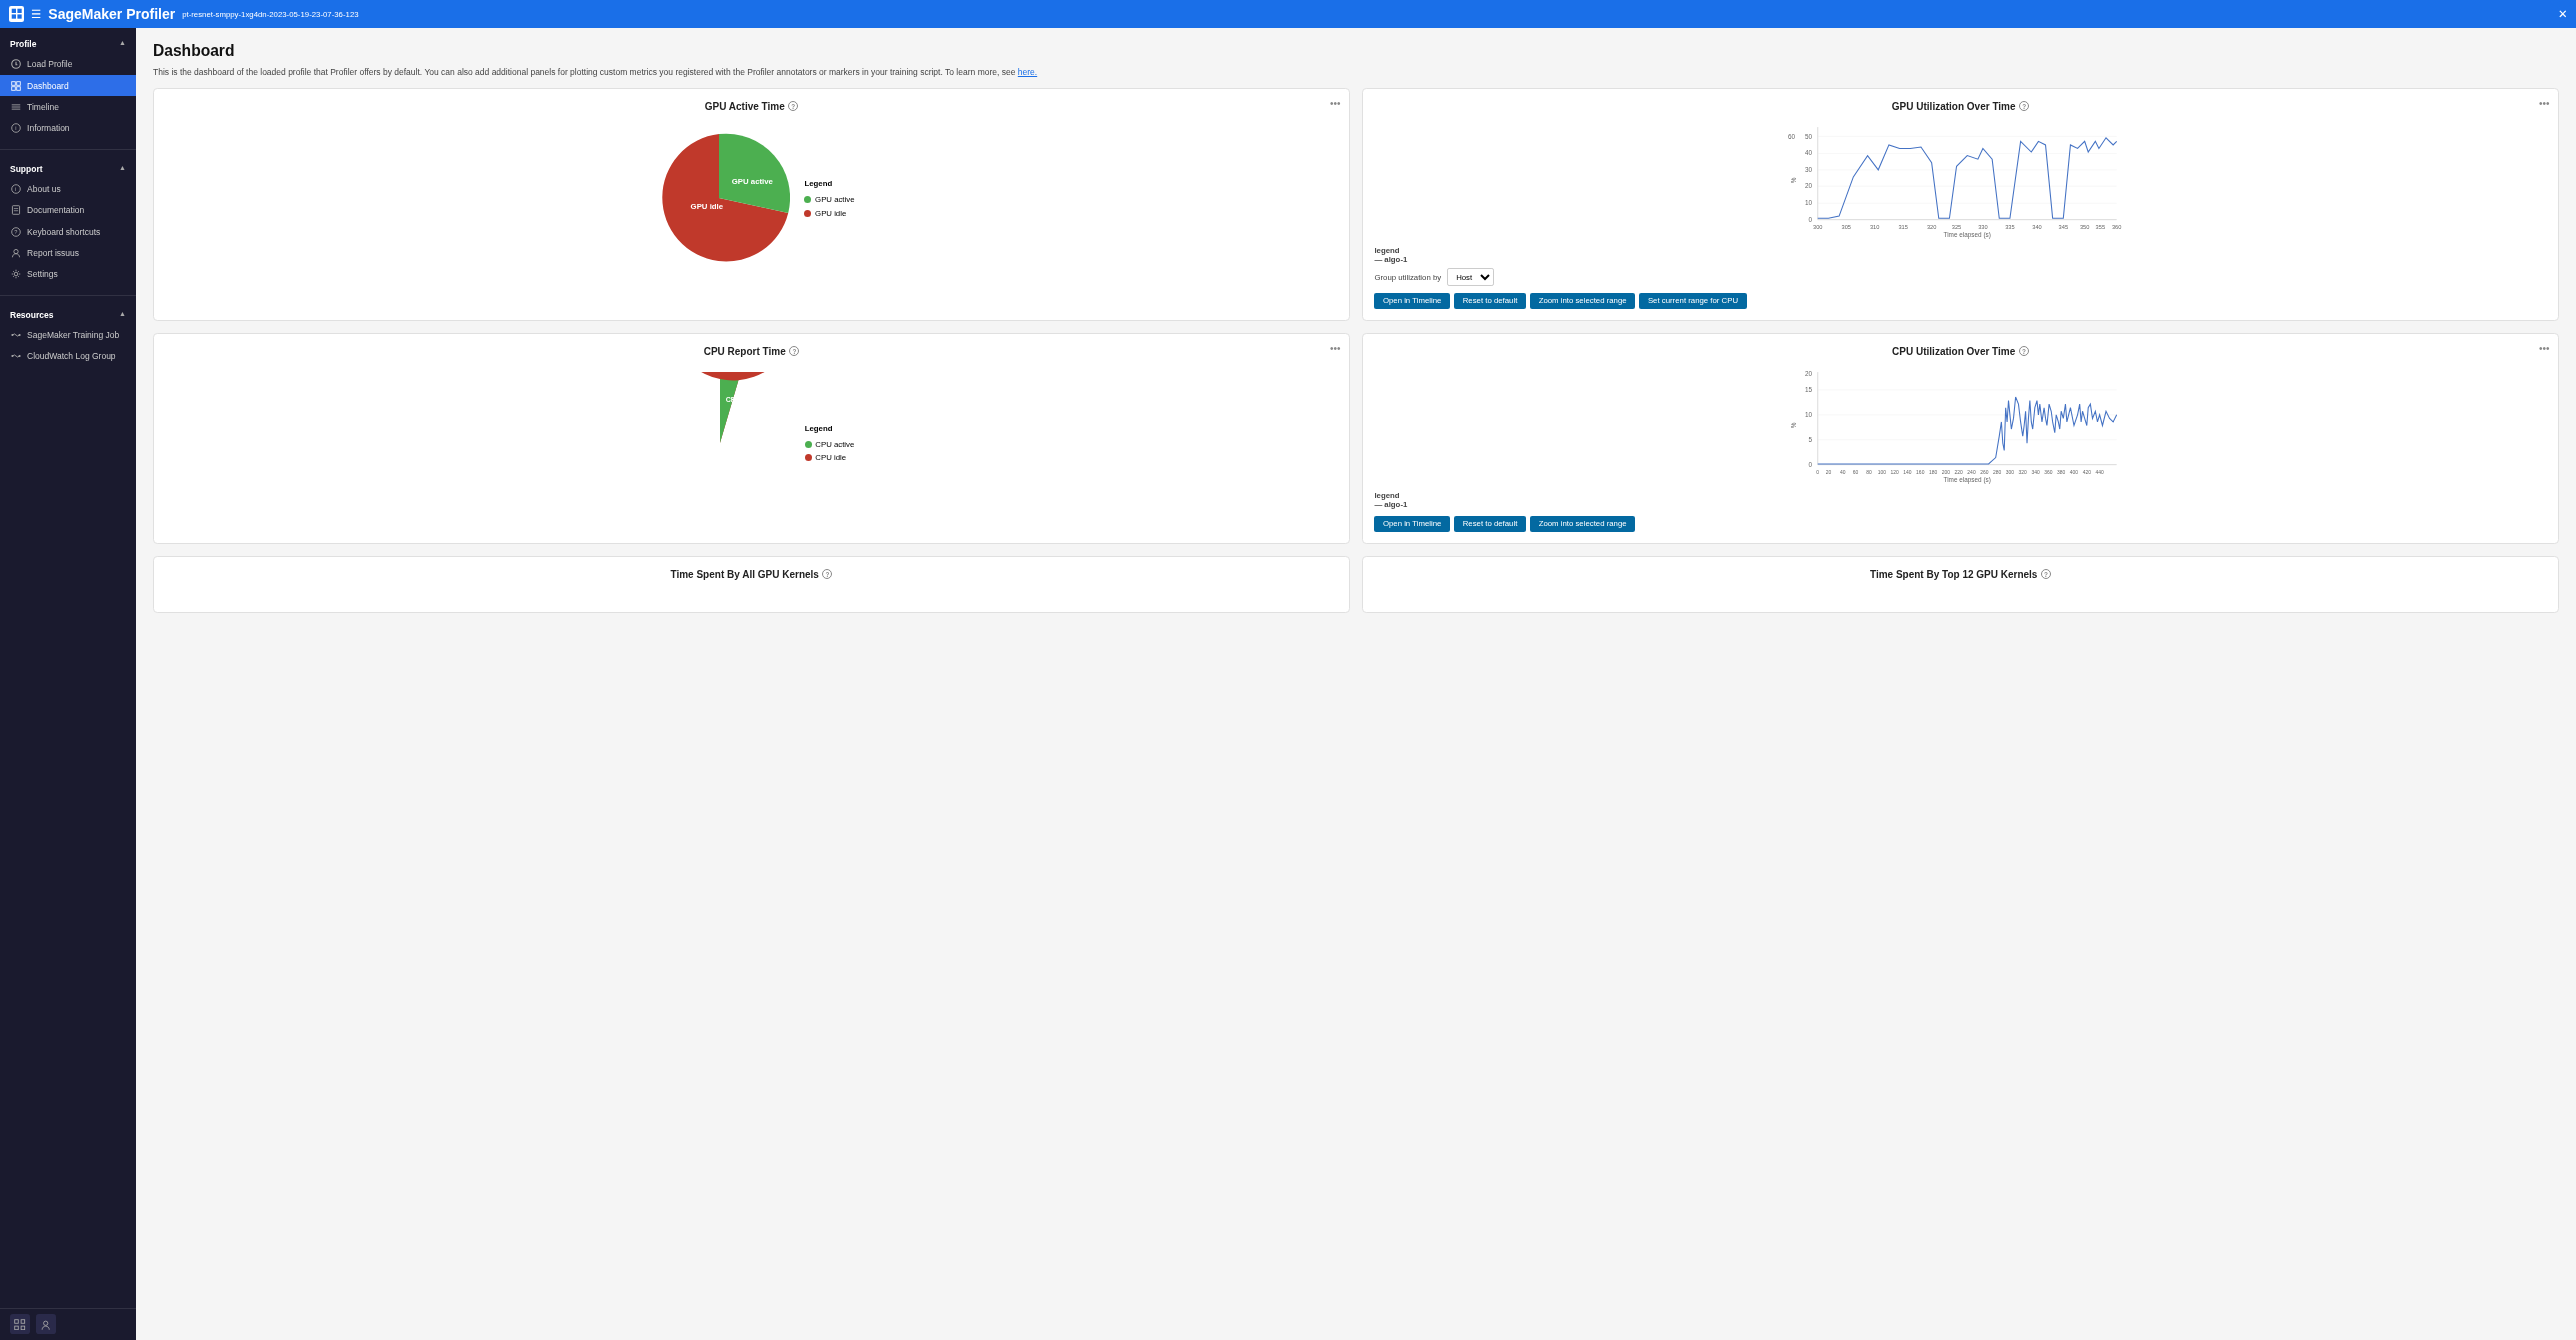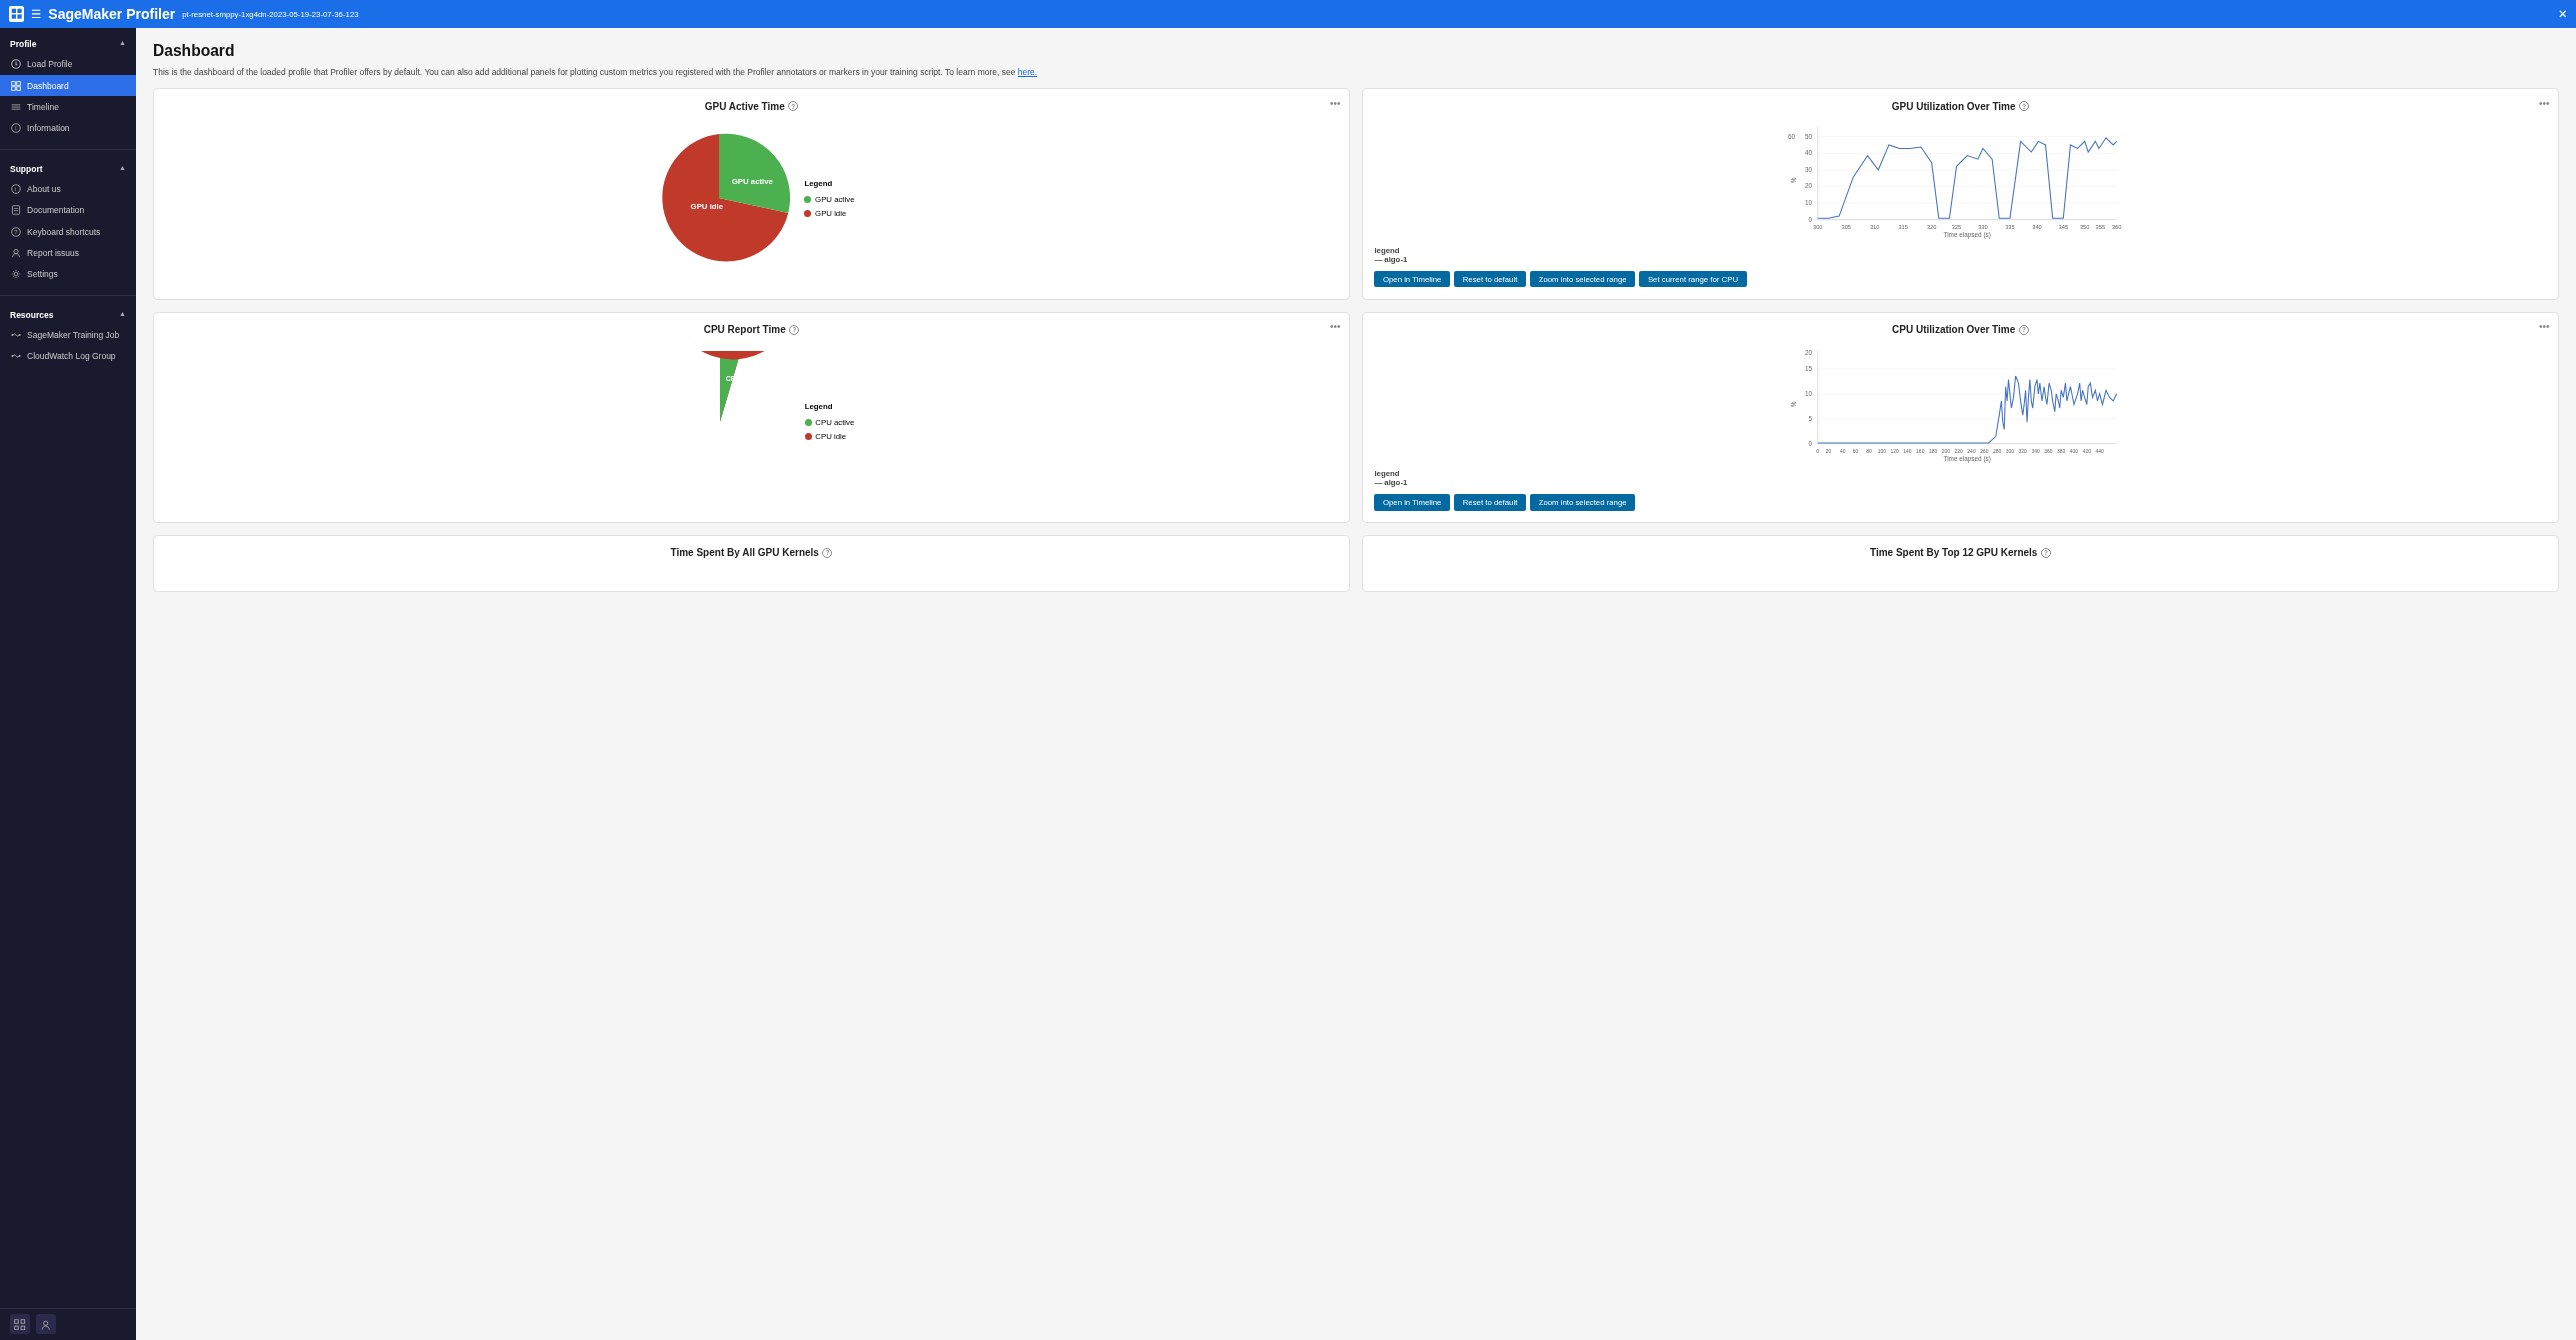--- a/index.html
+++ b/index.html
@@ -423,20 +423,27 @@
             <text x="460" y="153" text-anchor="middle" font-size="8" fill="#666">360</text>
 
             <text x="250" y="165" text-anchor="middle" font-size="9" fill="#666">Time elapsed (s)</text>
 
             <polyline points="40,138 55,138 70,135 90,80 110,50 125,70 140,35 155,40 170,40 185,38 200,60 210,138 225,138 235,65 250,50 265,55 272,40 285,55 295,138 310,138 325,30 340,45 350,30 360,35 370,138 385,138 395,35 405,40 415,30 420,45 430,30 435,40 445,25 455,35 460,30" stroke="#4472c4" stroke-width="1.5" fill="none"></polyline>
           </svg>
         </div>
         <div class="chart-legend">
           <span>legend</span><br>
           <span>— algo-1</span>
+        </div>
+        <div class="group-util">
+          <span>Group utilization by</span>
+          <select class="select-host">
+            <option>Host</option>
+            <option>GPU</option>
+          </select>
         </div>
         <div class="btn-row">
           <button class="btn btn-primary">Open in Timeline</button>
           <button class="btn btn-primary">Reset to default</button>
           <button class="btn btn-primary">Zoom into selected range</button>
           <button class="btn btn-primary">Set current range for CPU</button>
         </div>
       </div>
 
       <div class="card">

